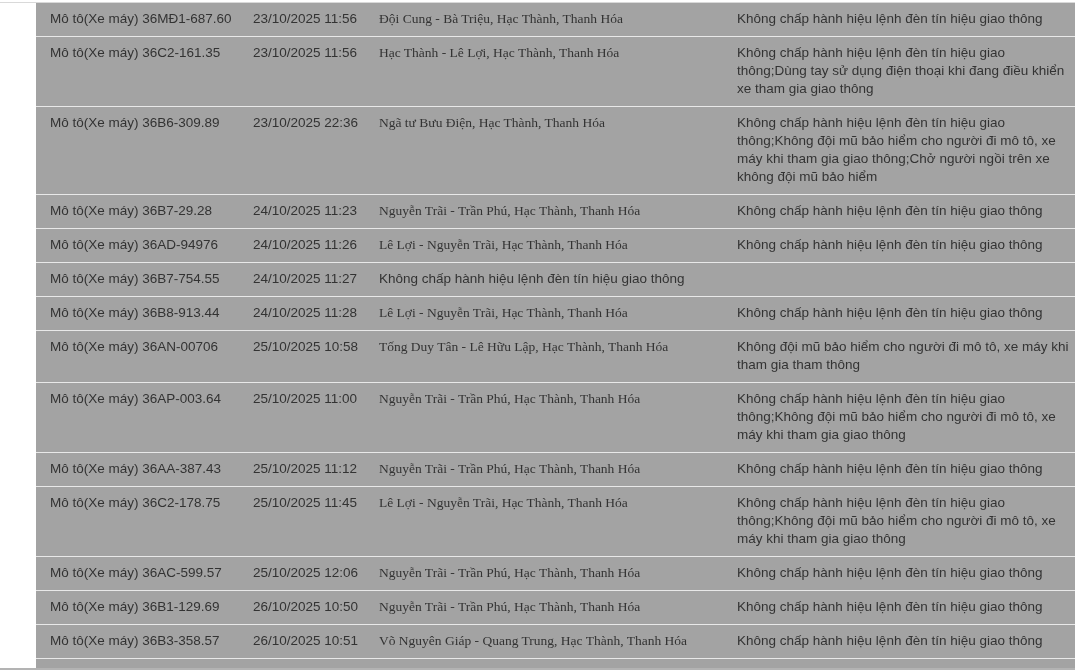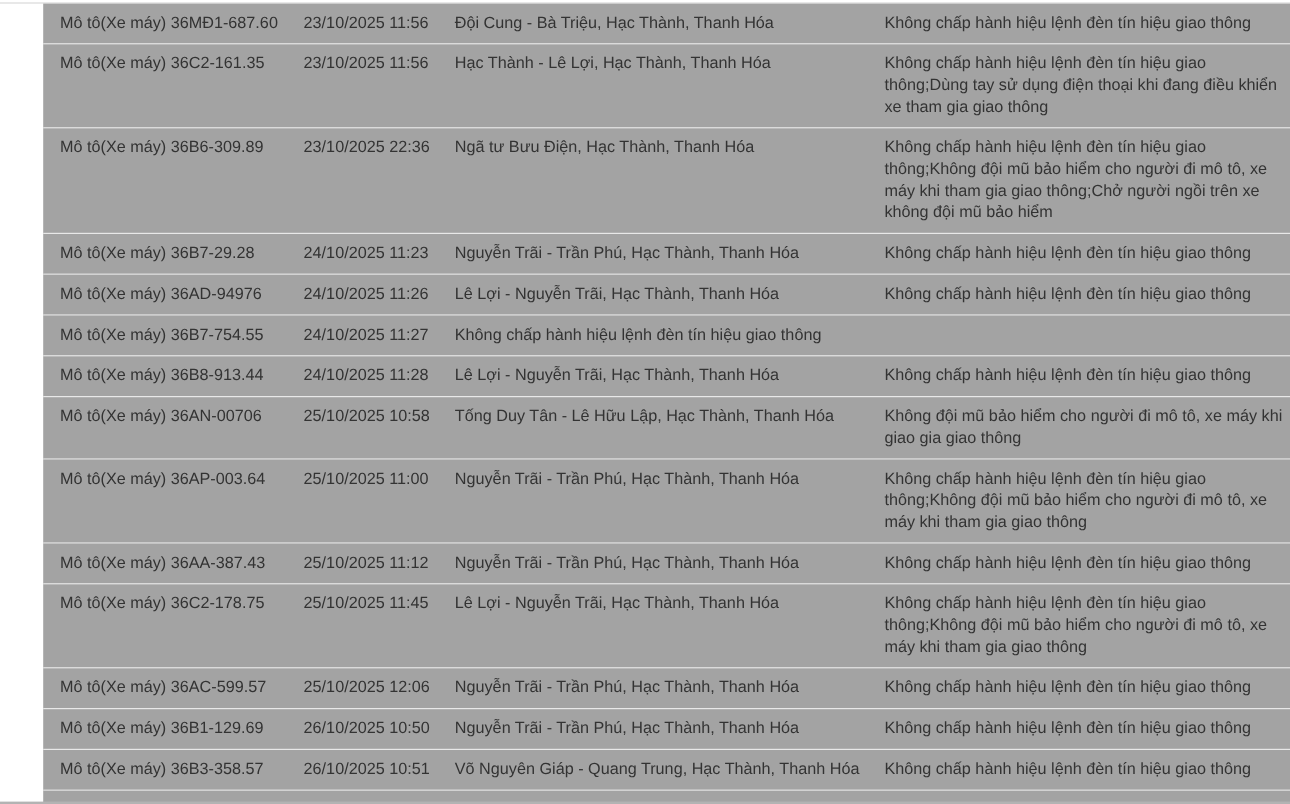--- a/index.html
+++ b/index.html
@@ -25,21 +25,21 @@
     display: flex;
     align-items: flex-start;
     border-bottom: 1px solid #e8e8e8;
     padding: 7px 0 8px 0;
     background: #a3a3a3;
     margin-left: 36px;
   }
   .cell { line-height: 18px; vertical-align: top; }
   .c-vehicle  { width: 217px; padding-left: 14px; flex: 0 0 217px; }
   .c-datetime { width: 126px; flex: 0 0 126px; }
-  .c-location { width: 358px; flex: 0 0 358px; padding-right: 14px; }
+  .c-location { width: 358px; flex: 0 0 358px; padding-right: 14px; font-family: Liberation Serif, serif; }
   .c-violation{ flex: 1 1 auto; }
   .bottom-border {
     position: absolute;
     left: 0; bottom: 0;
     width: 100%; height: 2px;
     background: #b3b3b3;
   }
 </style>
 </head>
 <body>
@@ -91,21 +91,21 @@
     <div class="cell c-vehicle">Mô tô(Xe máy) 36B8-913.44</div>
     <div class="cell c-datetime">24/10/2025 11:28</div>
     <div class="cell c-location">Lê Lợi - Nguyễn Trãi, Hạc Thành, Thanh Hóa</div>
     <div class="cell c-violation">Không chấp hành hiệu lệnh đèn tín hiệu giao thông</div>
   </div>
 
   <div class="row">
     <div class="cell c-vehicle">Mô tô(Xe máy) 36AN-00706</div>
     <div class="cell c-datetime">25/10/2025 10:58</div>
     <div class="cell c-location">Tống Duy Tân - Lê Hữu Lập, Hạc Thành, Thanh Hóa</div>
-    <div class="cell c-violation">Không đội mũ bảo hiểm cho người đi mô tô, xe máy khi giao gia giao thông</div>
+    <div class="cell c-violation">Không đội mũ bảo hiểm cho người đi mô tô, xe máy khi tham gia tham thông</div>
   </div>
 
   <div class="row">
     <div class="cell c-vehicle">Mô tô(Xe máy) 36AP-003.64</div>
     <div class="cell c-datetime">25/10/2025 11:00</div>
     <div class="cell c-location">Nguyễn Trãi - Trần Phú, Hạc Thành, Thanh Hóa</div>
     <div class="cell c-violation">Không chấp hành hiệu lệnh đèn tín hiệu giao thông;Không đội mũ bảo hiểm cho người đi mô tô, xe máy khi tham gia giao thông</div>
   </div>
 
   <div class="row">

